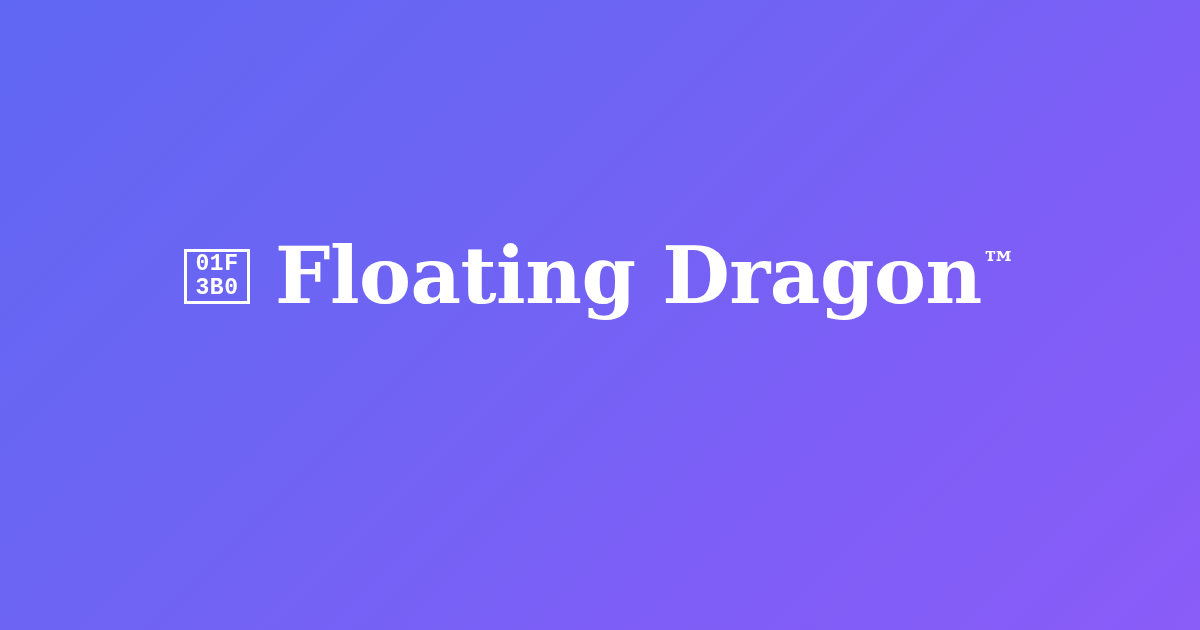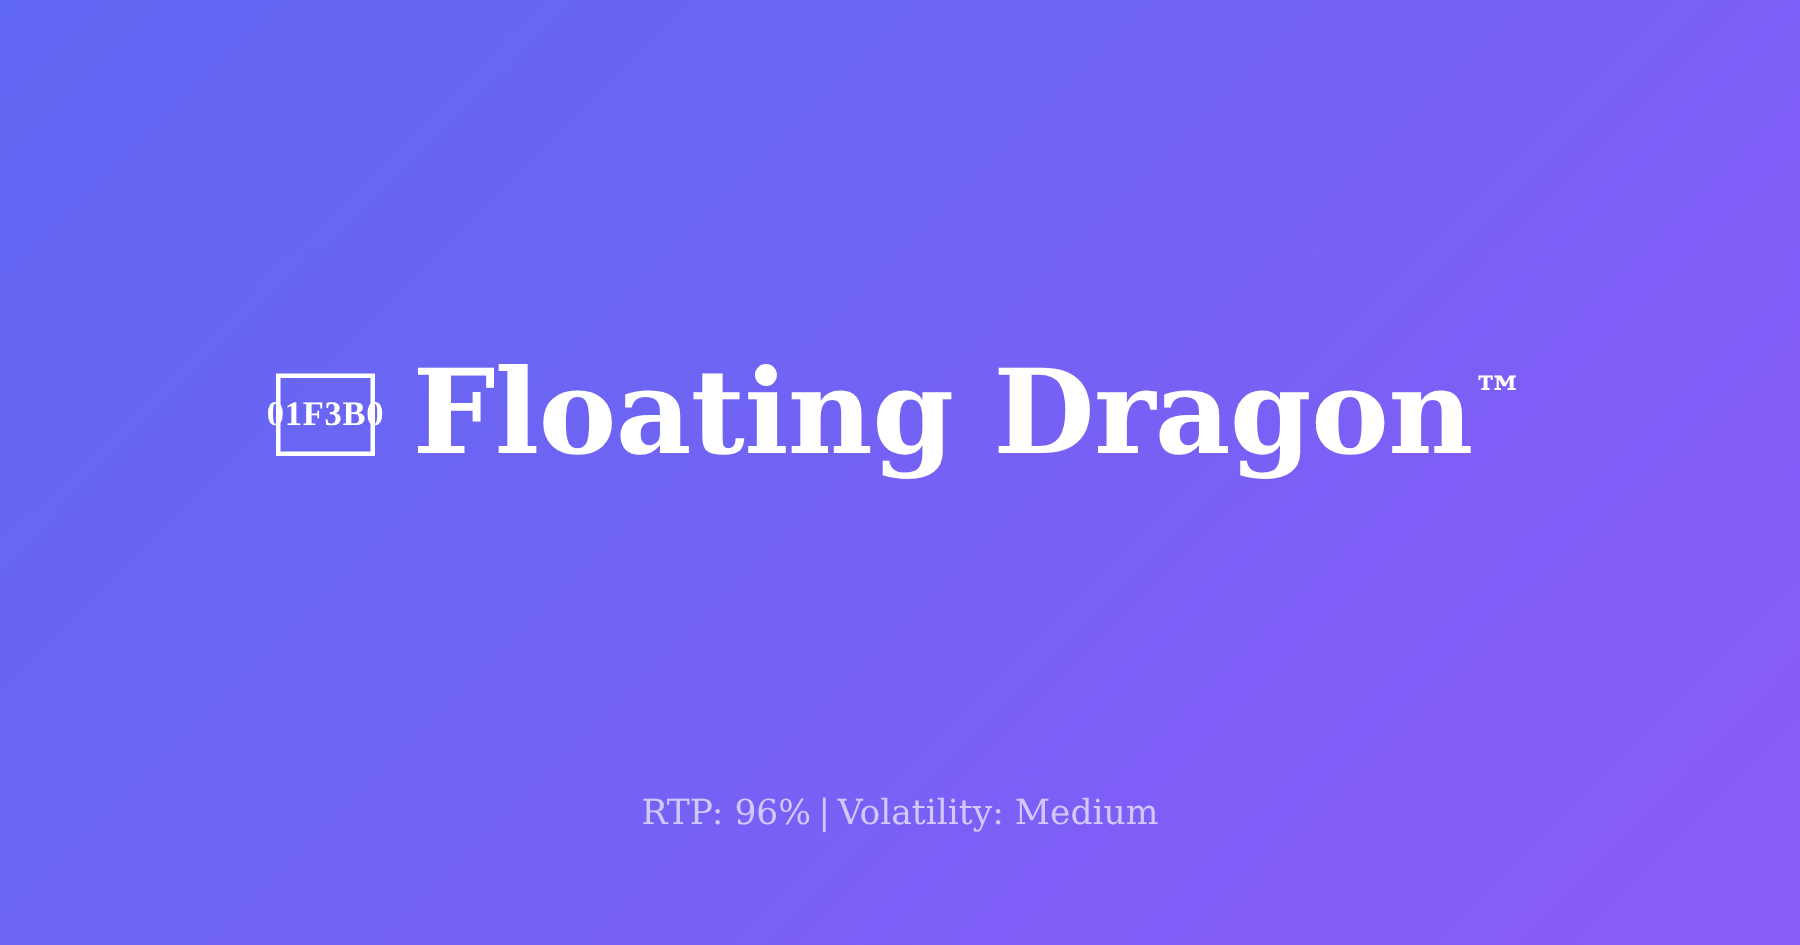--- a/index.html
+++ b/index.html
@@ -43,26 +43,26 @@
   }
 
   
   .tofu-glyph {
     flex: 0 0 auto;
     width: 66px;
     height: 55px;
     box-sizing: border-box;
     border: 3px solid #ffffff;
     display: flex;
-    flex-direction: row;
+    flex-direction: column;
     align-items: center;
     justify-content: center;
     line-height: 1;
     color: #ffffff;
-    font-family: Liberation Serif, serif;
+    font-family: Liberation Mono, monospace;
     font-size: 23px;
     font-weight: 700;
     letter-spacing: 0.5px;
     padding: 2px 0;
   }
   .tofu-glyph .tofu-line {
     display: block;
     height: 24px;
     line-height: 24px;
   }
@@ -127,15 +127,14 @@
     <span class="tofu-glyph">
       <span class="tofu-line">01F</span>
       <span class="tofu-line">3B0</span>
     </span>
 
     <h1 class="game-title"><span>Floating Dragon</span><span class="tm">™</span></h1>
 
   </div>
 
 
-  <div class="meta-line"><span>RTP: 96%</span><span class="sep">|</span><span>Volatility: Medium</span></div>
 
 </div>
 
 </body></html>

